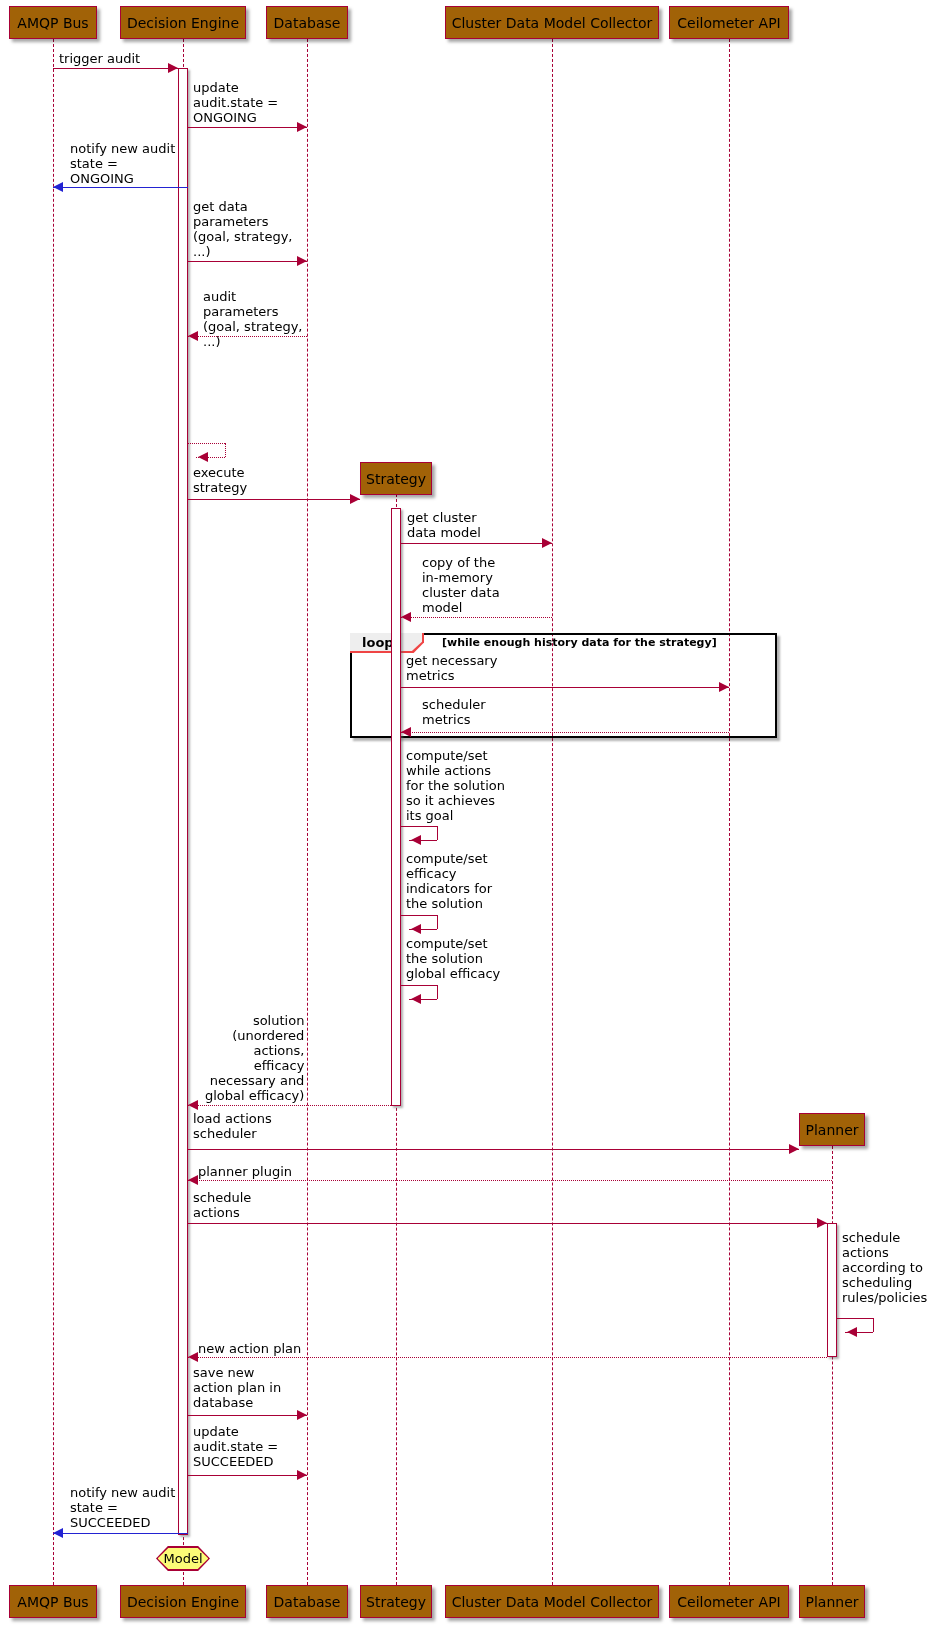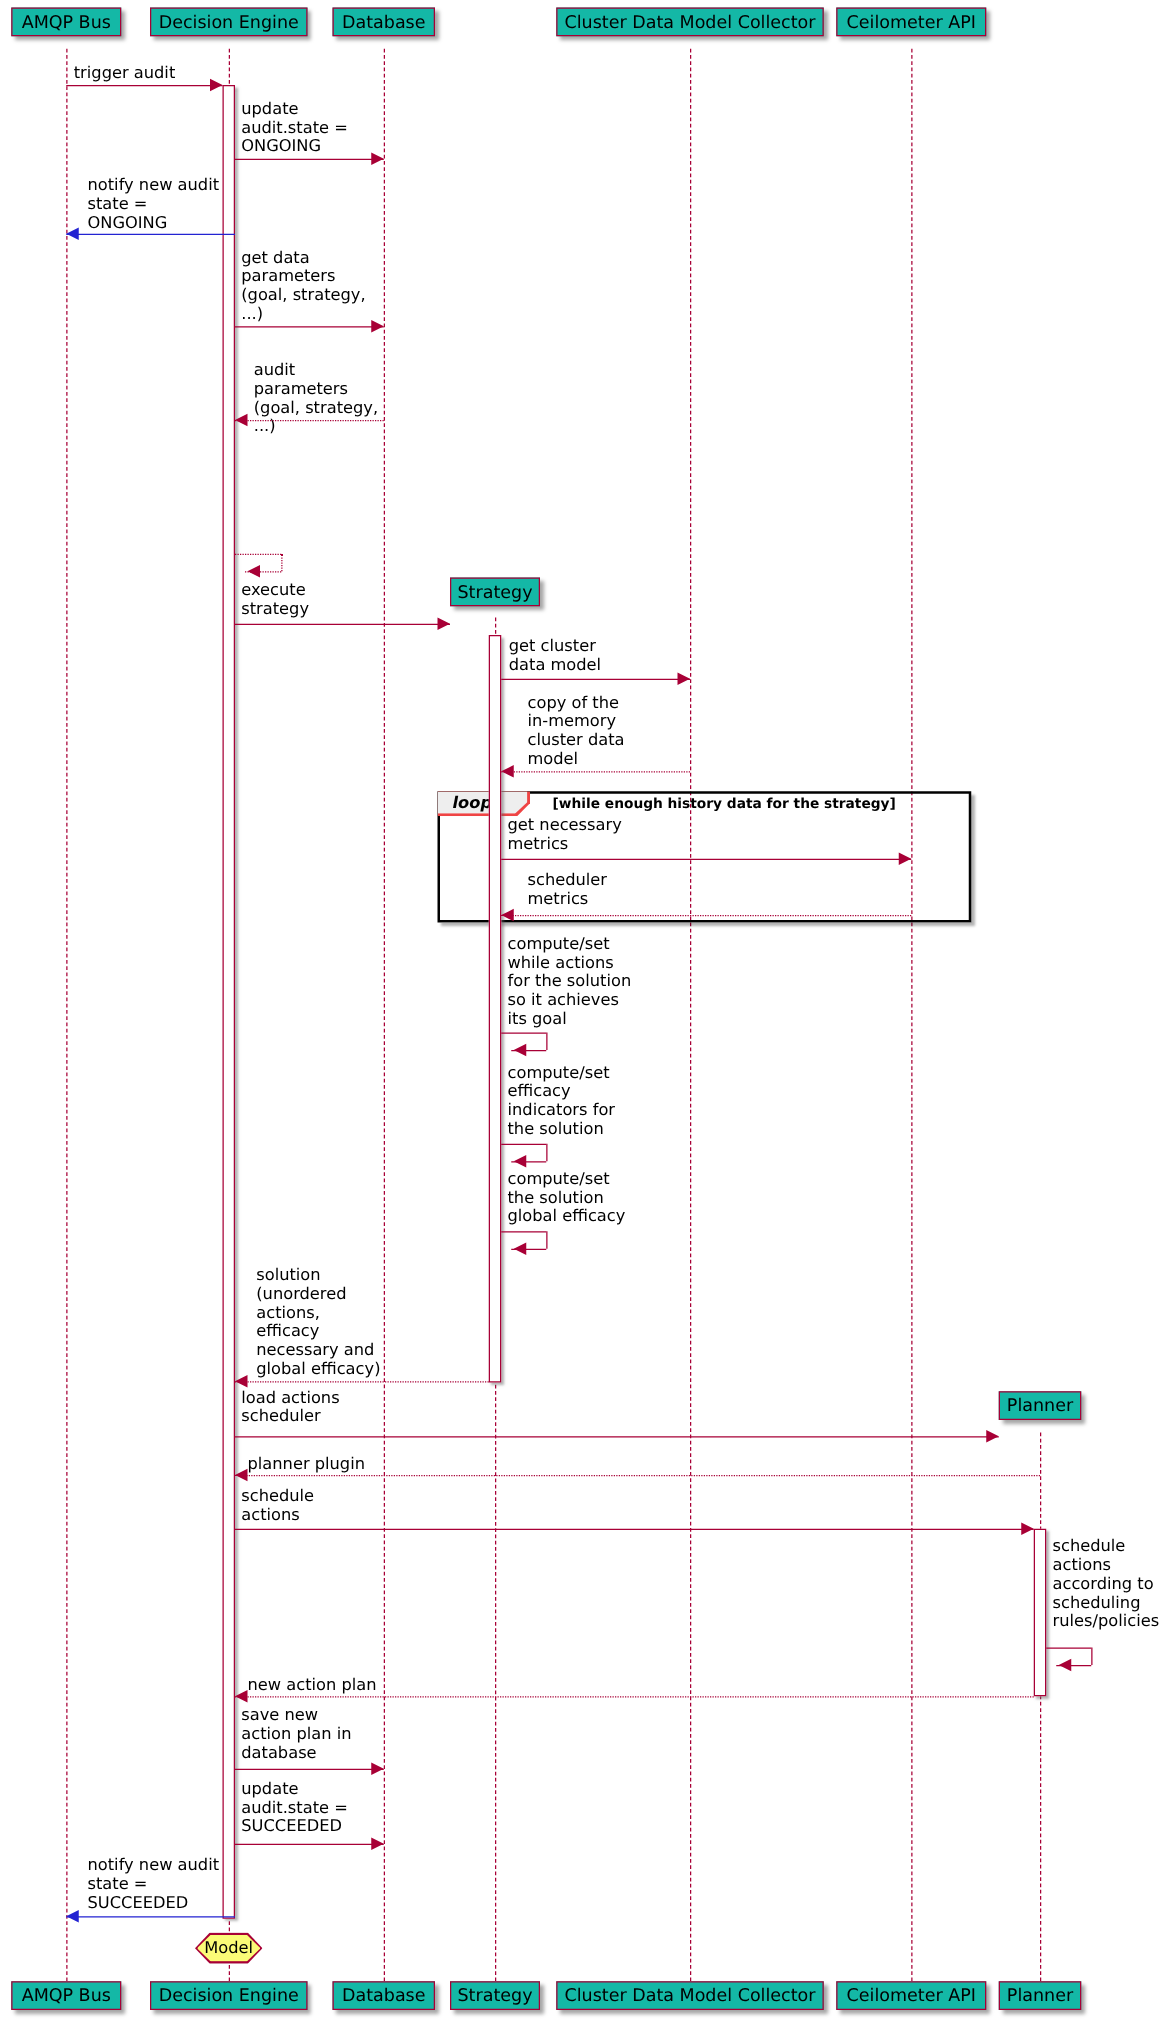--- a/index.html
+++ b/index.html
@@ -1,22 +1,22 @@
 <!DOCTYPE html>
 <html><head>
 <meta charset="utf-8">
 <style>
   html,body{margin:0;padding:0;background:#fff;}
   #diagram{
     position:relative;width:938px;height:1626px;background:#fff;overflow:hidden;
     font-family:"DejaVu Sans","Liberation Sans",sans-serif;color:#000;
   }
   .pbox{
-    position:absolute;height:23px;box-sizing:border-box;
-    background:#14b8a6;border:1.6px solid #A80036;
+    position:absolute;height:33px;box-sizing:border-box;
+    background:#a16207;border:1.6px solid #A80036;
     box-shadow:3px 3px 3px rgba(0,0,0,0.35);
     display:flex;align-items:center;justify-content:center;
     font-size:14px;white-space:nowrap;z-index:6;
   }
   .lifeline{position:absolute;width:0;border-left:1px dashed #A80036;z-index:1;}
   .activation{
     position:absolute;width:10px;box-sizing:border-box;background:#fff;
     border:1px solid #A80036;box-shadow:2px 2px 2px rgba(100,100,100,0.5);z-index:3;
   }
   .mline{position:absolute;height:0;z-index:4;}
@@ -26,21 +26,21 @@
   .vseg.solid{border-left:1.4px solid #A80036;}
   .vseg.dotted{border-left:1.4px dotted #A80036;}
   .ah{position:absolute;width:0;height:0;border-style:solid;z-index:5;}
   .mtext{position:absolute;font-size:13px;line-height:15px;white-space:nowrap;z-index:4;}
   .mtext div{height:15px;}
   .frame{
     position:absolute;box-sizing:border-box;border:2px solid #000;
     box-shadow:3px 3px 2px rgba(0,0,0,0.3);background:transparent;z-index:2;
   }
   .frame-tab-outer{position:absolute;background:#ef4444;z-index:3;
-    clip-path:polygon(0 0,100% 0,100% 48%,86% 100%,0 100%);font-style:italic;}
+    clip-path:polygon(0 0,100% 0,100% 48%,86% 100%,0 100%);}
   .frame-tab-inner{position:absolute;left:0;top:0;right:2px;bottom:2px;background:#EEEEEE;
     clip-path:polygon(0 0,100% 0,100% 48%,86% 100%,0 100%);
     display:flex;align-items:center;padding-left:12px;box-sizing:border-box;
     font-size:13px;font-weight:bold;}
   .frame-cond{position:absolute;font-size:11px;font-weight:bold;white-space:nowrap;z-index:3;}
   .hexa-outer{position:absolute;background:#A80036;z-index:6;
     clip-path:polygon(22% 0,78% 0,100% 50%,78% 100%,22% 100%,0 50%);
     filter:drop-shadow(2px 2px 2px rgba(0,0,0,0.3));}
   .hexa-inner{position:absolute;left:1.6px;top:1.6px;right:1.6px;bottom:1.6px;background:#FBFB77;
     clip-path:polygon(22% 0,78% 0,100% 50%,78% 100%,22% 100%,0 50%);
@@ -173,21 +173,21 @@
     <div class="ah" style="top: 924px; left: 411px; border-width: 5px 10px 5px 0px; border-color: transparent rgb(168, 0, 54) transparent transparent;"></div>
     <div class="mtext" style="left: 406px; top: 936px;">
       <div>compute/set</div>
       <div>the solution</div>
       <div>global efficacy</div>
     </div>
     <div class="mline solid" style="left: 401px; top: 985px; width: 36px;"></div>
     <div class="vseg solid" style="left: 437px; top: 985px; height: 14px;"></div>
     <div class="mline solid" style="left: 409px; top: 999px; width: 28px;"></div>
     <div class="ah" style="top: 994px; left: 411px; border-width: 5px 10px 5px 0px; border-color: transparent rgb(168, 0, 54) transparent transparent;"></div>
-    <div class="mtext" style="left: 205px; top: 1013px;">
+    <div class="mtext" style="left: 205px; top: 1013px; text-align: right;">
       <div>solution</div>
       <div>(unordered</div>
       <div>actions,</div>
       <div>efficacy</div>
       <div>necessary and</div>
       <div>global efficacy)</div>
     </div>
     <div class="mline dotted" style="left: 188px; top: 1105px; width: 203px;"></div>
     <div class="ah" style="top: 1100px; left: 188px; border-width: 5px 10px 5px 0px; border-color: transparent rgb(168, 0, 54) transparent transparent;"></div>
     <div class="mtext" style="left: 193px; top: 1111px;">

